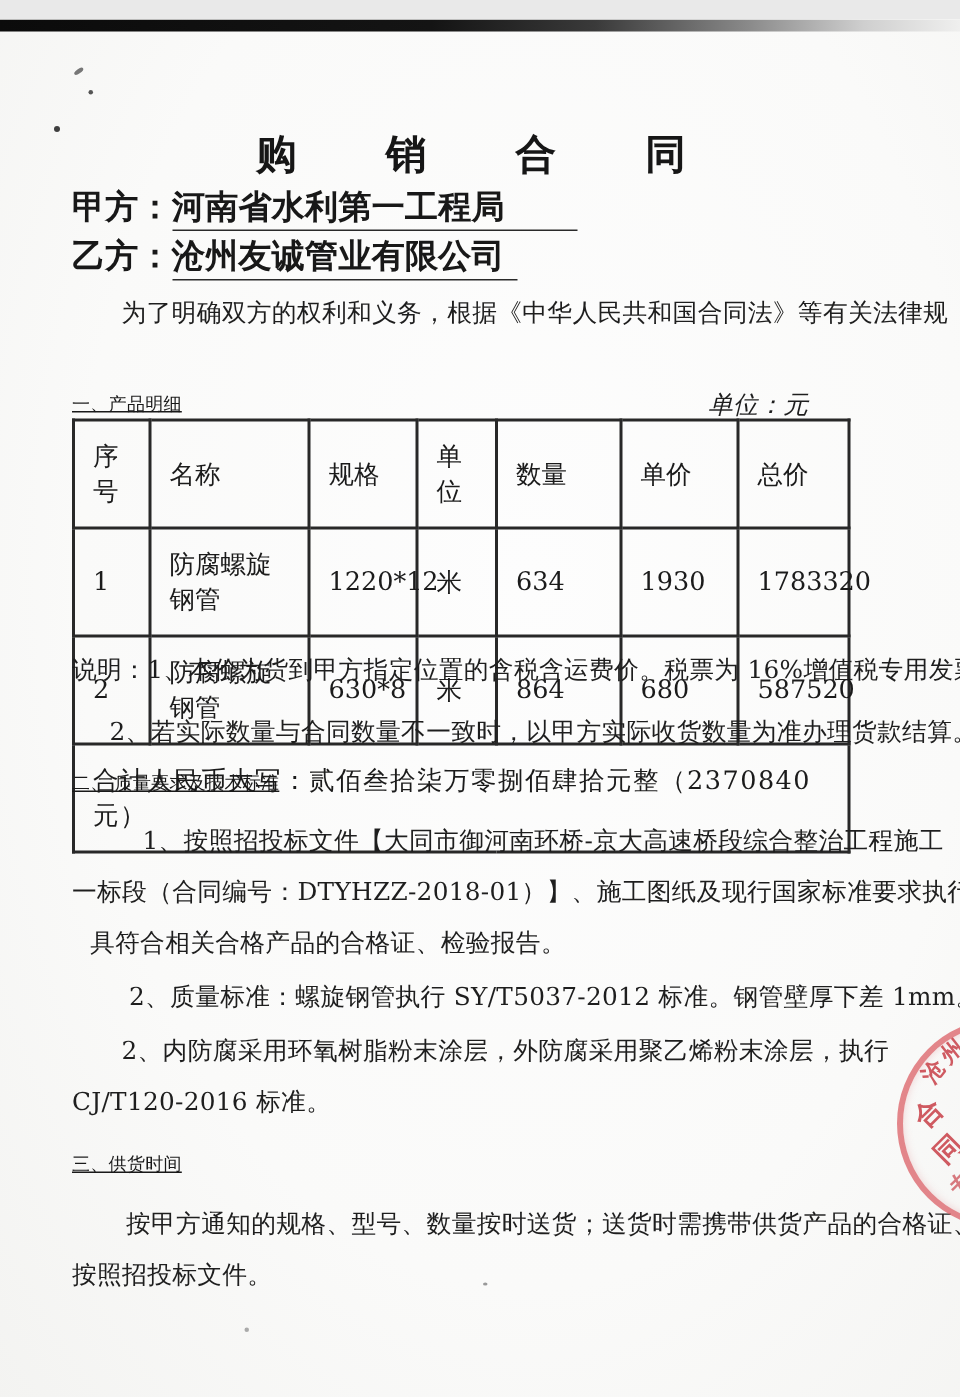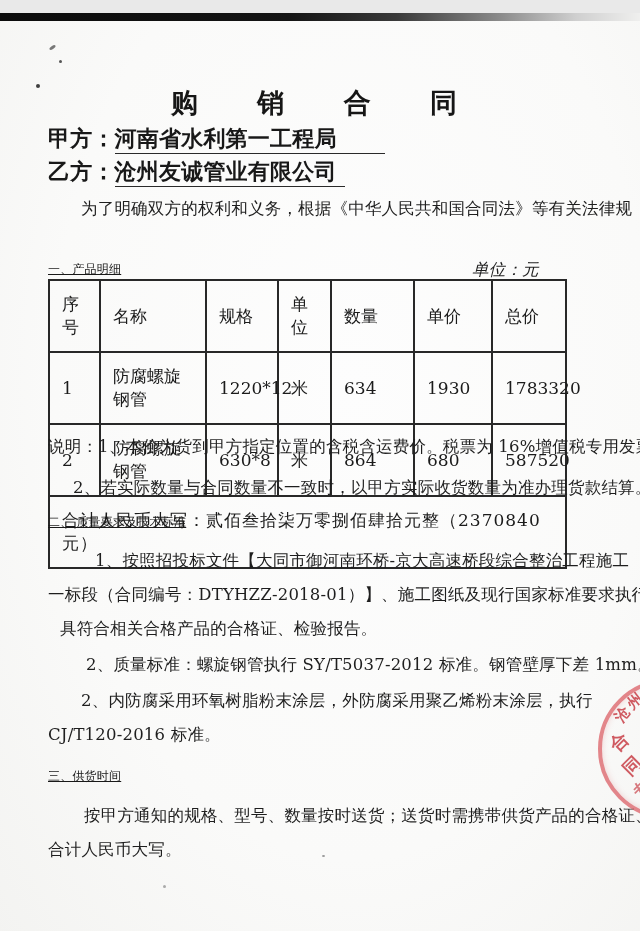--- a/index.html
+++ b/index.html
@@ -149,21 +149,21 @@
   <div class="line sec-head" style="top:499px; left:48px;text-align:right;">二、 质量要求及技术标准</div>
   <div class="line" style="top:537px; left:95px;">1、按照招投标文件【大同市御河南环桥-京大高速桥段综合整治工程施工</div>
   <div class="line" style="top:571px; left:48px;">一标段（合同编号：DTYHZZ-2018-01）】、施工图纸及现行国家标准要求执行,出</div>
   <div class="line" style="top:605px; left:60px;">具符合相关合格产品的合格证、检验报告。</div>
   <div class="line" style="top:641px; left:86px;">2、质量标准：螺旋钢管执行 SY/T5037-2012 标准。钢管壁厚下差 1mm。</div>
   <div class="line" style="top:677px; left:81px;">2、内防腐采用环氧树脂粉末涂层，外防腐采用聚乙烯粉末涂层，执行</div>
   <div class="line" style="top:711px; left:48px;">CJ/T120-2016 标准。</div>
 
   <div class="line sec-head" style="top:753px; left:48px;">三、供货时间</div>
   <div class="line" style="top:792px; left:84px;">按甲方通知的规格、型号、数量按时送货；送货时需携带供货产品的合格证、</div>
-  <div class="line" style="top:826px; left:48px;">合计人民币大写。</div>
+  <div class="line" style="top:826px; left:48px;">按照招投标文件。</div>
 
   <div class="stamp">
     <span class="arc1">州</span>
     <span class="arc2">沧</span>
     <span class="mid1">合</span>
     <span class="mid2">同</span>
     <span class="mid3">专</span>
   </div>
 
 </div>

